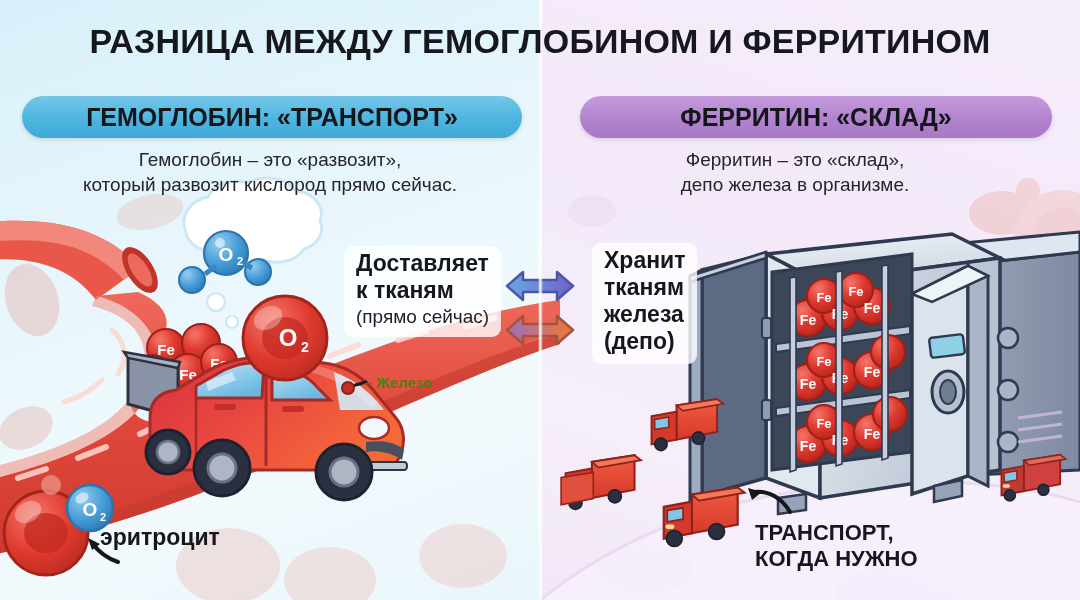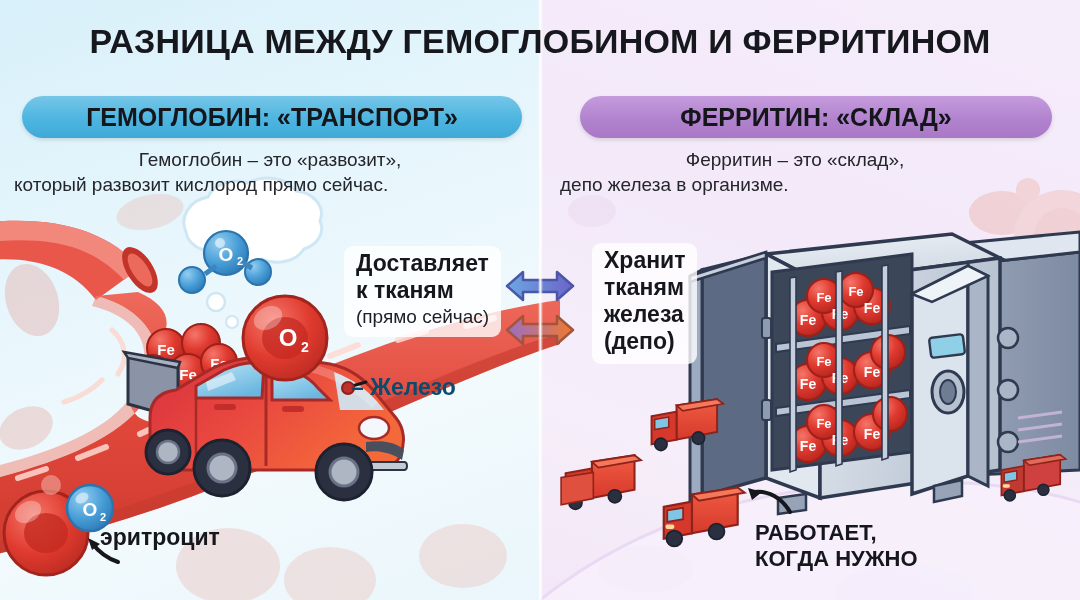--- a/index.html
+++ b/index.html
@@ -45,21 +45,21 @@
   .pill-right{
     left:580px;top:96px;width:472px;
     background:linear-gradient(180deg,#c59bdd 0%,#b183ce 55%,#a978c6 100%);
   }
 
   
   .subcap{
     position:absolute;font-size:19px;color:#24262b;line-height:1.34;
   }
   .subcap .l1{display:block;text-align:center;}
-  .subcap .l2{display:block;}
+  .subcap .l2{display:block;text-align:center;}
   .sub-left{left:14px;top:147px;width:512px;}
   .sub-right{left:560px;top:147px;width:470px;}
 
   
   .infobox{
     position:absolute;
     background:rgba(255,255,255,.80);
     border-radius:9px;
     padding:4px 12px 9px 12px;
     line-height:1.17;
@@ -68,22 +68,22 @@
     display:block;font-size:23px;font-weight:bold;color:#15171c;white-space:nowrap;
   }
   .infobox .small{
     display:block;font-size:19px;font-weight:normal;color:#1d1f24;white-space:nowrap;margin-top:2px;
   }
   .box-left{left:344px;top:246px;}
   .box-right{left:592px;top:243px;}
 
   
   .iron-label{
-    position:absolute;left:351px;top:374px;
-    font-size:23px;font-weight:bold;color:#0c4a6e;white-space:nowrap;
+    position:absolute;left:364px;top:374px;
+    font-size:15px;font-weight:bold;color:#4d7c0f;white-space:nowrap;
   }
 
   
   .ery-label{
     position:absolute;left:100px;top:524px;
     font-size:23px;font-weight:bold;color:#15171c;white-space:nowrap;
   }
 
   
   .works-label{
@@ -479,17 +479,17 @@
     <span class="big">тканям</span>
     <span class="big">железа</span>
     <span class="big">(депо)</span>
   </div>
 
   <div class="iron-label">– Железо</div>
 
   <div class="ery-label">эритроцит</div>
 
   <div class="works-label">
-    <span>РАБОТАЕТ,</span>
+    <span>ТРАНСПОРТ,</span>
     <span>КОГДА НУЖНО</span>
   </div>
 
 </div>
 
 </body></html>

